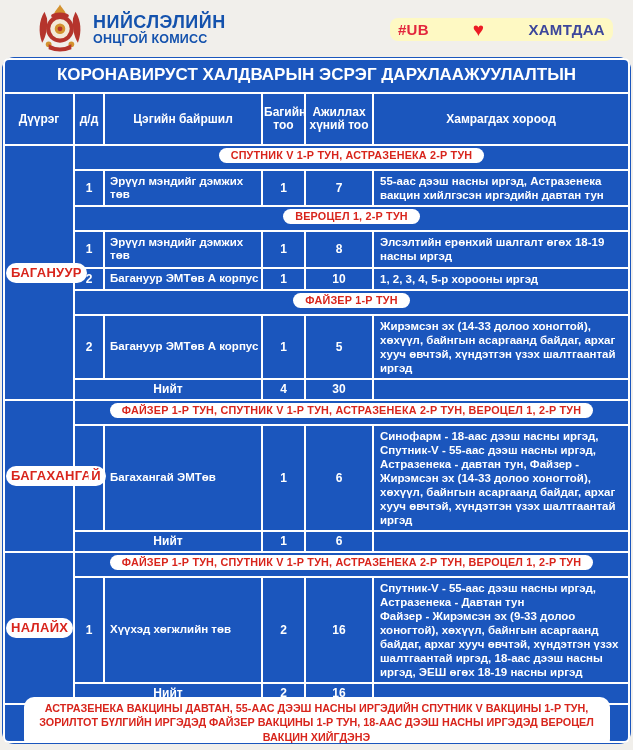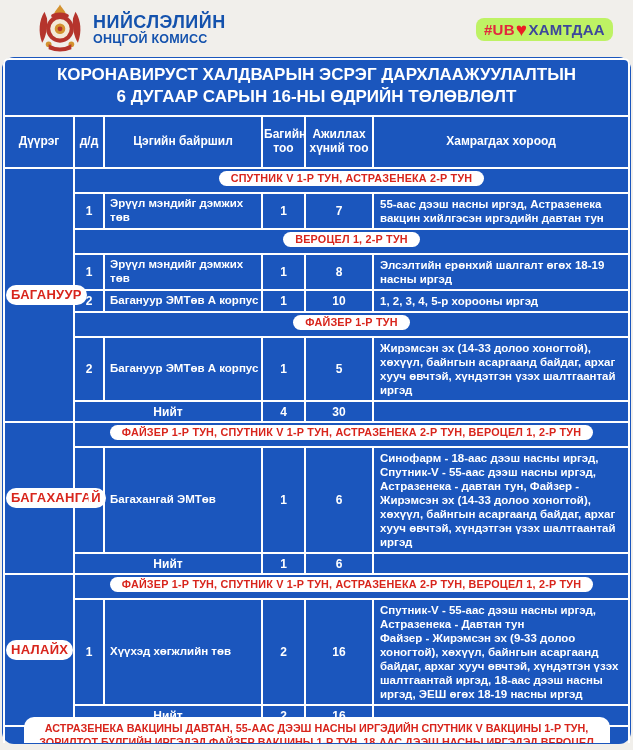--- a/index.html
+++ b/index.html
@@ -16,23 +16,23 @@
     align-items: center;
     padding: 2px 20px 0 34px;
     position: relative;
   }
   .org-name { margin-left: 7px; color: #1452ad; font-weight: bold; line-height: 1.1; }
   .org-line1 { font-size: 18px; letter-spacing: .5px; }
   .org-line2 { font-size: 12.5px; letter-spacing: .2px; }
   .hashtag {
     margin-left: auto;
     display: flex; align-items: center;
-    background: #bef264; border-radius: 8px;
+    background: #fef9c3; border-radius: 8px;
     padding: 2px 8px;
-    font-weight: bold; font-size: 15px; letter-spacing: .3px;
+    font-weight: bold; font-size: 15px; letter-spacing: .3px; gap: 43px;
   }
   .ht-prefix { color: #e3273d; }
   .ht-heart  { color: #ec1c24; font-size: 19px; line-height: 1; margin: 0 1px; }
   .ht-suffix { color: #3d479b; }
   
   .panel {
     margin: 0 2px;
     height: 687px;
     background: #1b56bd;
     border-radius: 12px;
@@ -115,21 +115,20 @@
     <span class="ht-heart">♥</span>
     <span class="ht-suffix">ХАМТДАА</span>
   </div>
 </div>
 
 <div class="panel">
   <div class="content">
 
     <div class="poster-title">
       <div>КОРОНАВИРУСТ ХАЛДВАРЫН ЭСРЭГ ДАРХЛААЖУУЛАЛТЫН</div>
-      <div>6 ДУГААР САРЫН 16-НЫ ӨДРИЙН ТӨЛӨВЛӨЛТ</div>
     </div>
 
     <table>
       <colgroup>
         <col class="c-district">
           <col class="c-no">
           <col class="c-location">
         <col class="c-teams">
           <col class="c-workers">
           <col class="c-khoroos">

